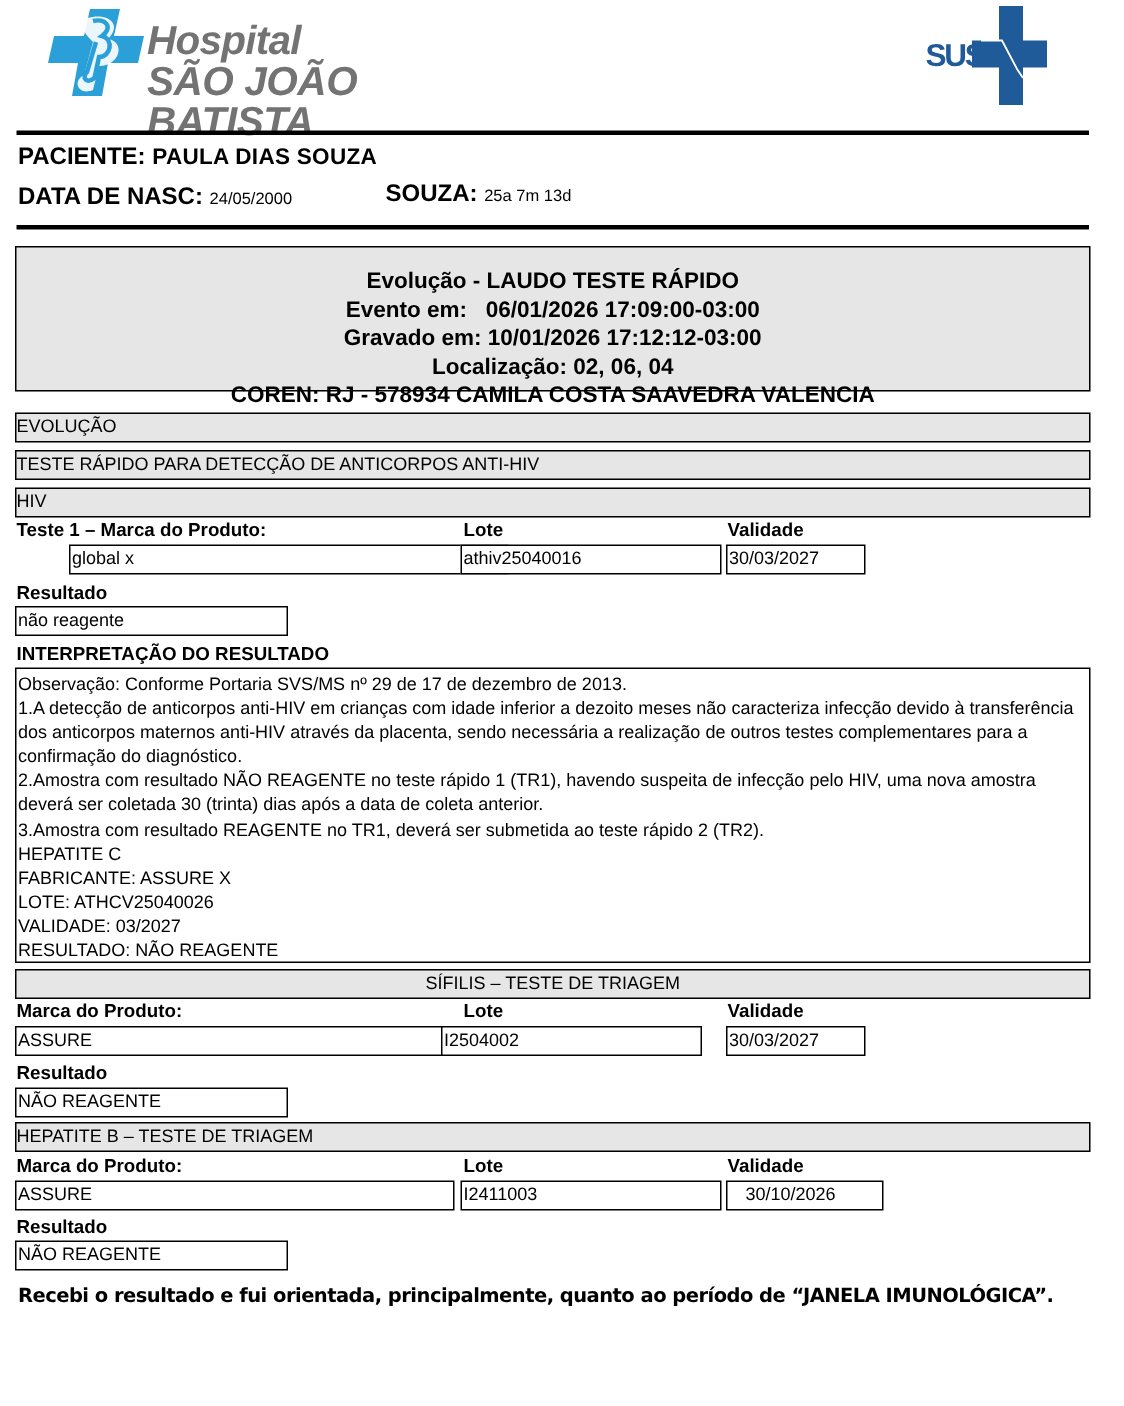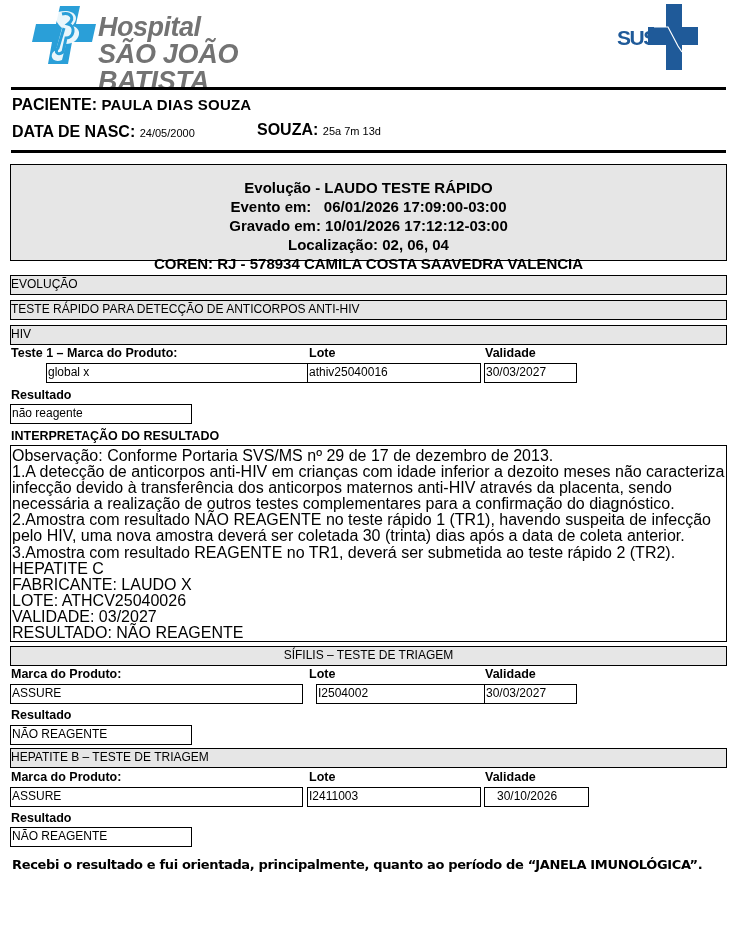--- a/index.html
+++ b/index.html
@@ -12,21 +12,21 @@
   .logo-sus { left: 612px; top: 2px; width: 85px; height: 70px; }
   .sus-text { position: absolute; left: 5px; top: 24px; font-weight: bold; font-size: 21px; color: #1f5a99; letter-spacing: -1.5px; font-family: "Liberation Sans", sans-serif; }
   .rule { left: 11px; width: 715px; height: 3px; background: #000; }
   .lbl-b { font-weight: bold; font-size: 16px; }
   .patient-name { font-weight: bold; font-size: 15px; letter-spacing: 0.2px; }
   .val { font-size: 11px; }
   .header-box { left: 10px; top: 164px; width: 717px; height: 97px; background: #e6e6e6; border: 1.5px solid #000; text-align: center; font-weight: bold; font-size: 15px; line-height: 19px; padding-top: 13px; }
   .section-bar { left: 10px; width: 717px; height: 20px; background: #e6e6e6; border: 1.5px solid #000; font-size: 12px; line-height: 17px; padding-left: 0; }
   .field-label { font-weight: bold; font-size: 12.5px; }
   .field-box { height: 20px; border: 1.5px solid #000; font-size: 12px; line-height: 17px; padding-left: 1px; background: #fff; }
-  .interp-box { left: 10px; top: 445px; width: 717px; height: 197px; border: 1.5px solid #000; font-size: 16px; line-height: 16.1px; padding: 2px 1px; }
+  .interp-box { left: 10px; top: 445px; width: 717px; height: 197px; border: 1.5px solid #000; font-size: 12px; line-height: 16.1px; padding: 2px 1px; }
   .interp-box p { margin: 0; }
   .footer-note { left: 12px; top: 857px; font-weight: bold; font-size: 13px; font-family: "DejaVu Sans", sans-serif; letter-spacing: -0.35px; }
 </style>
 </head>
 <body>
 
 <div class="abs logo-left">
   <svg width="80" height="70" viewBox="0 0 80 70" style="position:absolute;left:0;top:0;">
     <polygon points="14,22 34,22 38,4 58,4 54,22 74,22 70,40 50,40 46,62 26,62 30,40 10,40" fill="#2a9fd8"></polygon>
     <path d="M36,10 C50,6 60,14 50,24 C62,26 58,42 44,42 L40,58 C30,62 26,52 34,48 L40,26 C36,22 30,16 36,10 Z" fill="#ffffff" opacity="0.9"></path>
@@ -89,32 +89,32 @@
 <div class="abs field-label" style="left:11px; top:388px;">Resultado</div>
 <div class="abs field-box" style="left:10px; top:404px; width:182px;">não reagente</div>
 
 <div class="abs field-label" style="left:11px; top:429px;">INTERPRETAÇÃO DO RESULTADO</div>
 <div class="abs interp-box">
   <p>Observação: Conforme Portaria SVS/MS nº 29 de 17 de dezembro de 2013.</p>
   <p>1.A detecção de anticorpos anti-HIV em crianças com idade inferior a dezoito meses não caracteriza infecção devido à transferência dos anticorpos maternos anti-HIV através da placenta, sendo necessária a realização de outros testes complementares para a confirmação do diagnóstico.</p>
   <p>2.Amostra com resultado NÃO REAGENTE no teste rápido 1 (TR1), havendo suspeita de infecção pelo HIV, uma nova amostra deverá ser coletada 30 (trinta) dias após a data de coleta anterior.</p>
   <p>3.Amostra com resultado REAGENTE no TR1, deverá ser submetida ao teste rápido 2 (TR2).</p>
   <p>HEPATITE C</p>
-  <p>FABRICANTE: LAUDO X</p>
+  <p>FABRICANTE: ASSURE X</p>
   <p>LOTE: ATHCV25040026</p>
   <p>VALIDADE: 03/2027</p>
   <p>RESULTADO: NÃO REAGENTE</p>
 </div>
 
 <div class="abs section-bar" style="top:646px;text-align:center;">SÍFILIS – TESTE DE TRIAGEM</div>
 <div class="abs field-label" style="left:11px; top:667px;">Marca do Produto:</div>
 <div class="abs field-label" style="left:309px; top:667px;">Lote</div>
 <div class="abs field-label" style="left:485px; top:667px;">Validade</div>
 <div class="abs field-box" style="left:10px; top:684px; width:293px;">ASSURE</div>
-<div class="abs field-box" style="left:316px; top:684px; width:174px;">I2504002</div>
+<div class="abs field-box" style="left:294px; top:684px; width:174px;">I2504002</div>
 <div class="abs field-box" style="left:484px; top:684px; width:93px;">30/03/2027</div>
 <div class="abs field-label" style="left:11px; top:708px;">Resultado</div>
 <div class="abs field-box" style="left:10px; top:725px; width:182px;">NÃO REAGENTE</div>
 
 <div class="abs section-bar" style="top:748px;">HEPATITE B – TESTE DE TRIAGEM</div>
 <div class="abs field-label" style="left:11px; top:770px;">Marca do Produto:</div>
 <div class="abs field-label" style="left:309px; top:770px;">Lote</div>
 <div class="abs field-label" style="left:485px; top:770px;">Validade</div>
 <div class="abs field-box" style="left:10px; top:787px; width:293px;">ASSURE</div>
 <div class="abs field-box" style="left:307px; top:787px; width:174px;">I2411003</div>

